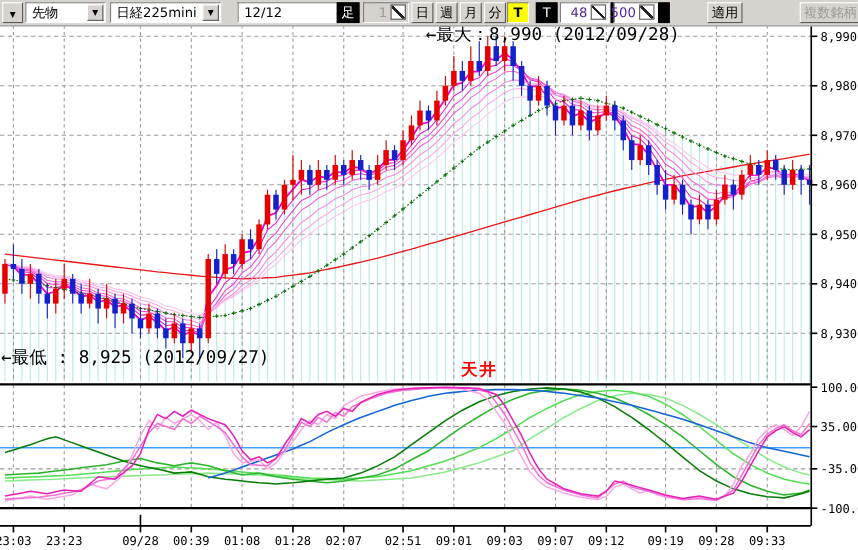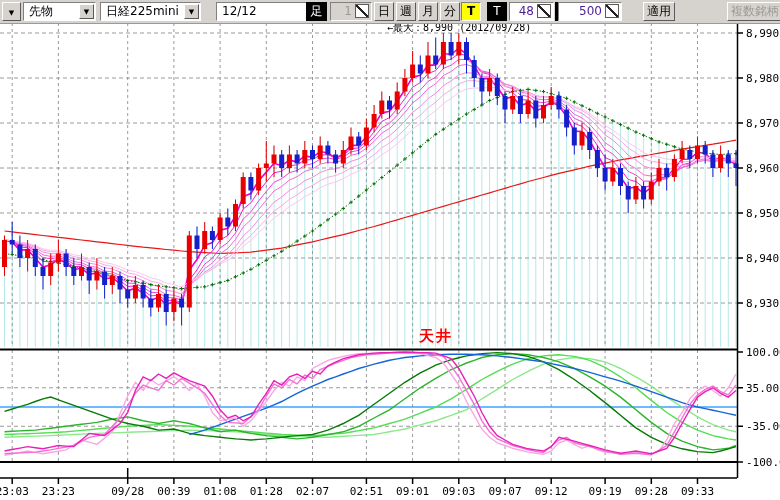--- a/index.html
+++ b/index.html
@@ -18,21 +18,21 @@
   .chip{background:#000;color:#fff;text-align:center;line-height:18px;}
   .btn{text-align:center;cursor:default;color:#000;}
   .spin{background:#fff;}
   .spin .sval{position:absolute;right:19px;top:0;line-height:17px;color:#4c1d95;}
   .spin .spicon{position:absolute;right:2px;top:1px;width:14px;height:14px;box-sizing:border-box;
     border:1px solid #5a5a5a;
     background:linear-gradient(to top right,#fff 42%,#222 42%,#222 56%,#fff 56%);}
   .disabledtxt{color:#9c9a96 !important;}
   
   .ann{position:absolute;color:#000;font-family:"DejaVu Sans Mono","Liberation Mono",monospace;
-    font-size:10px;white-space:nowrap;z-index:4;}
+    font-size:16px;white-space:nowrap;z-index:4;}
   #ann-ceiling{color:#ff0000;font-weight:bold;font-size:15px;
     font-family:"DejaVu Sans","Liberation Sans",sans-serif;letter-spacing:2px;}
   svg{position:absolute;left:0;top:0;z-index:1;}
 </style>
 </head>
 <body>
 
 <div id="stage">
 
   <svg id="svg" width="780" height="500">
@@ -471,25 +471,26 @@
     <div class="tbitem raised btn" style="left:440px;width:20px;">分</div>
     <div class="tbitem sunken btn" style="left:461px;width:20px;background:#ffff00;font-weight:bold;">T</div>
 
     <div class="tbitem chip" style="left:487px;width:20px;">T</div>
     <div class="tbitem sunken spin" style="left:509px;width:45px;">
       <span class="sval">48</span>
       <span class="spicon"></span>
     </div>
 
     <div class="tbitem chip" style="left:555px;width:54px;">本数</div>
-    <div class="tbitem sunken spin" style="left:558px;width:64px;">
+    <div class="tbitem sunken spin" style="left:558px;width:40px;">
       <span class="sval">500</span>
       <span class="spicon"></span>
     </div>
 
     <div class="tbitem raised btn" style="left:643px;width:32px;">適用</div>
     <div class="tbitem raised btn disabledtxt" style="left:727px;width:56px;overflow:hidden;">複数銘柄</div>
   </div>
 
   <div class="ann" id="ann-max" style="left:387px;top:21px;">←最大：8,990 (2012/09/28)</div>
+  <div class="ann" id="ann-min" style="left:1px;top:315px;">←最低 : 8,925 (2012/09/27)</div>
   <div class="ann" id="ann-ceiling" style="left:419px;top:327px;">天井</div>
 
 </div>
 
 </body></html>

